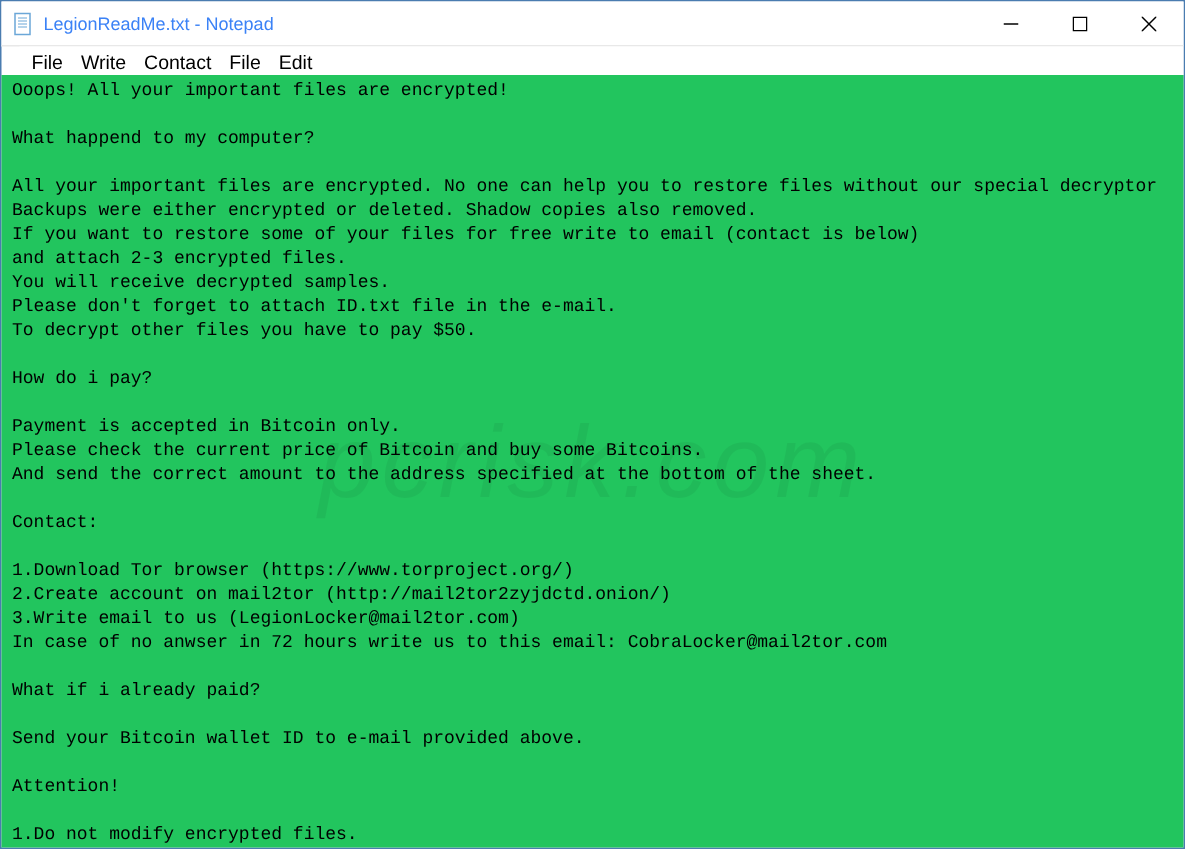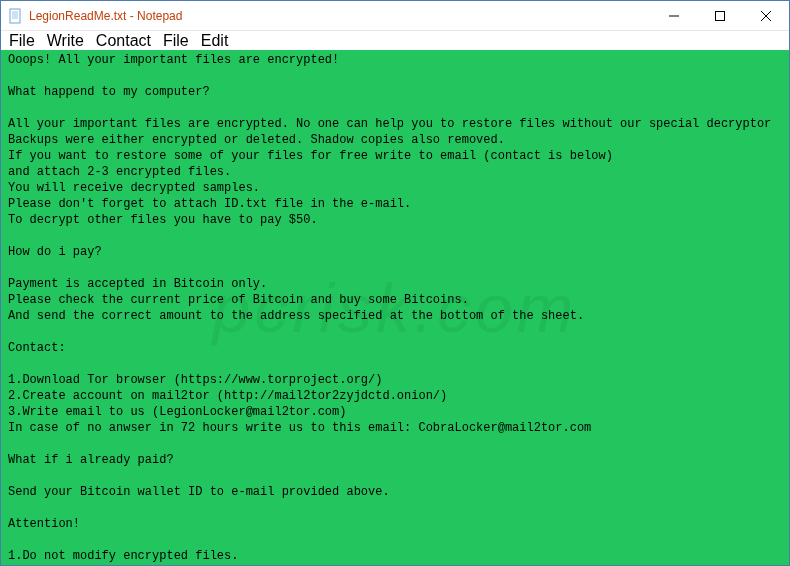--- a/index.html
+++ b/index.html
@@ -14,30 +14,31 @@
     }
     .window { width: 100%; height: 100%; display: flex; flex-direction: column; border: 1px solid #4a7cb0; }
     .titlebar {
       height: 30px;
       background: #ffffff;
       display: flex;
       align-items: center;
       border-bottom: 1px solid #e8e8e8;
     }
     .titlebar-icon { width: 16px; height: 16px; margin: 0 6px; display: flex; align-items: center; justify-content: center; }
-    .titlebar-title { flex: 1; font-size: 12px; color: #c2410c; }
+    .titlebar-title { flex: 1; font-size: 12px; color: #3b82f6; }
     .win-controls { display: flex; height: 100%; }
     .win-btn { width: 46px; height: 100%; display: flex; align-items: center; justify-content: center; color: #000; }
     .menubar {
       height: 19px;
       background: #ffffff;
       display: flex;
-      align-items: flex-start;
+      align-items: flex-end;
       padding: 0 2px;
-      font-size: 16px;
+      font-size: 13px;
+      margin-left: 12px;
     }
     .menu-item { padding: 1px 6px; color: #000; }
     .content {
       flex: 1;
       background: #22c55e;
       padding: 2px 7px;
       font-family: Consolas, "Courier New", monospace;
       font-size: 12px;
       line-height: 16px;
       color: #000;

